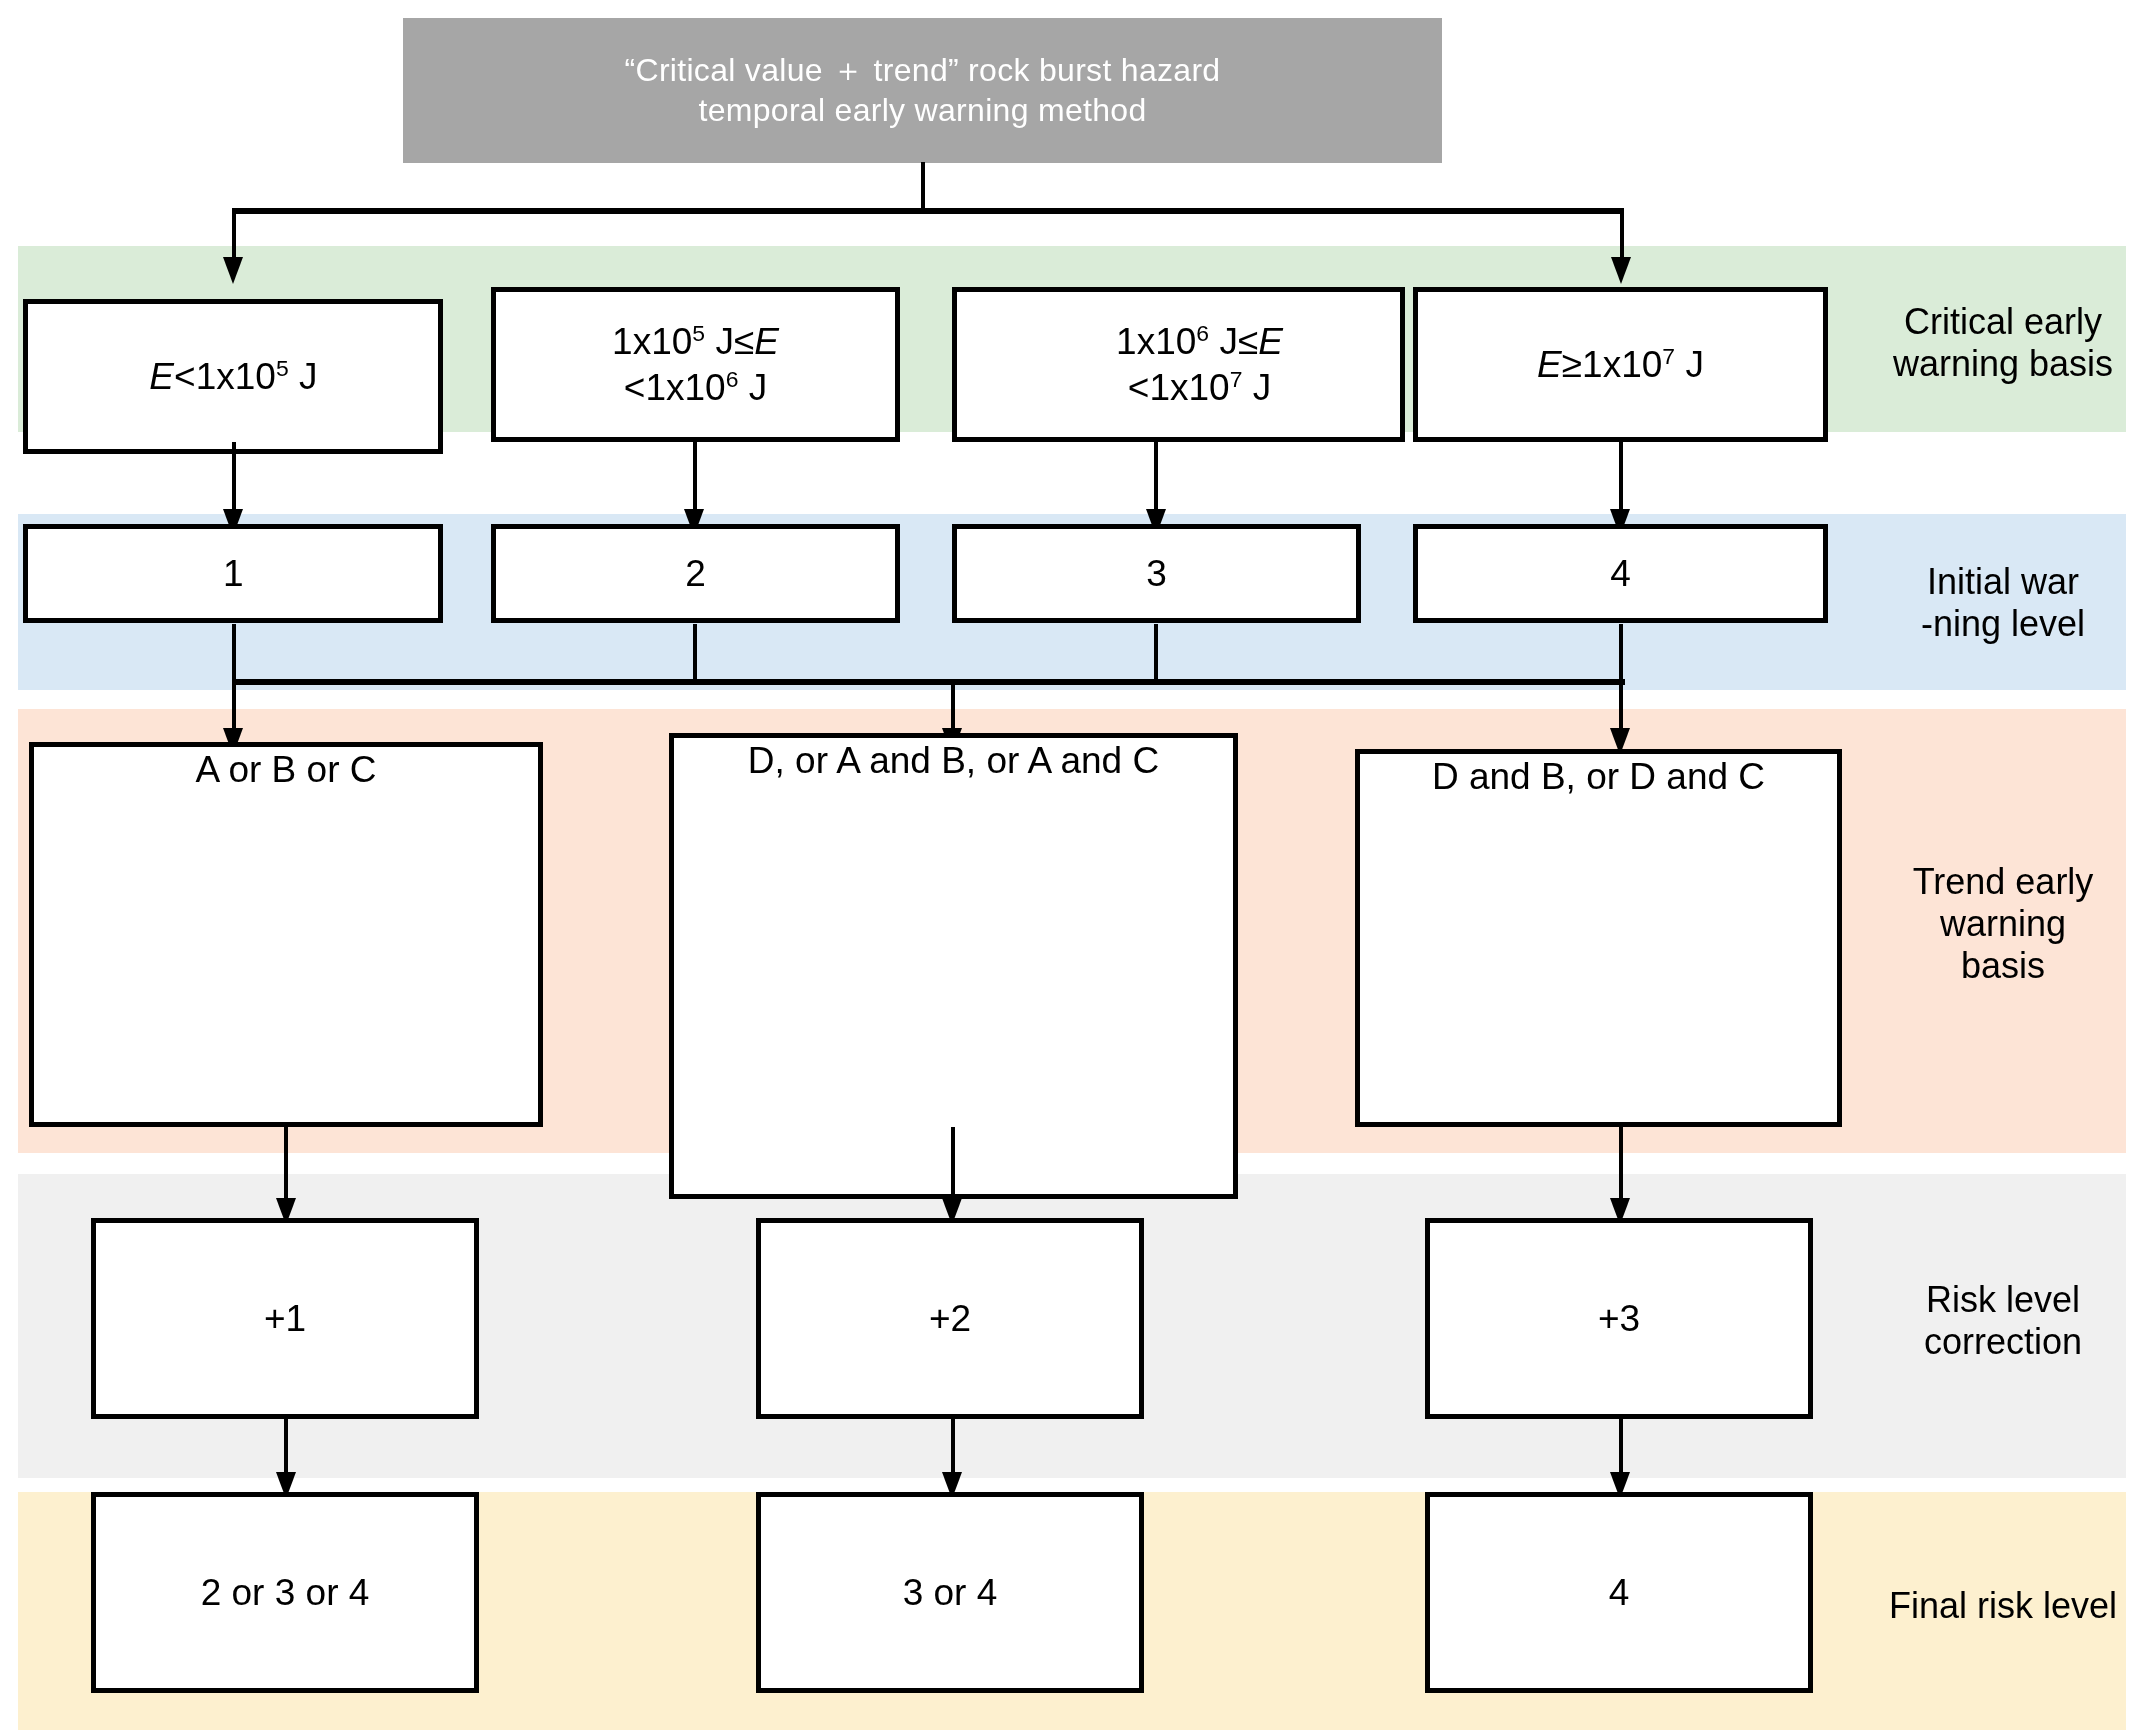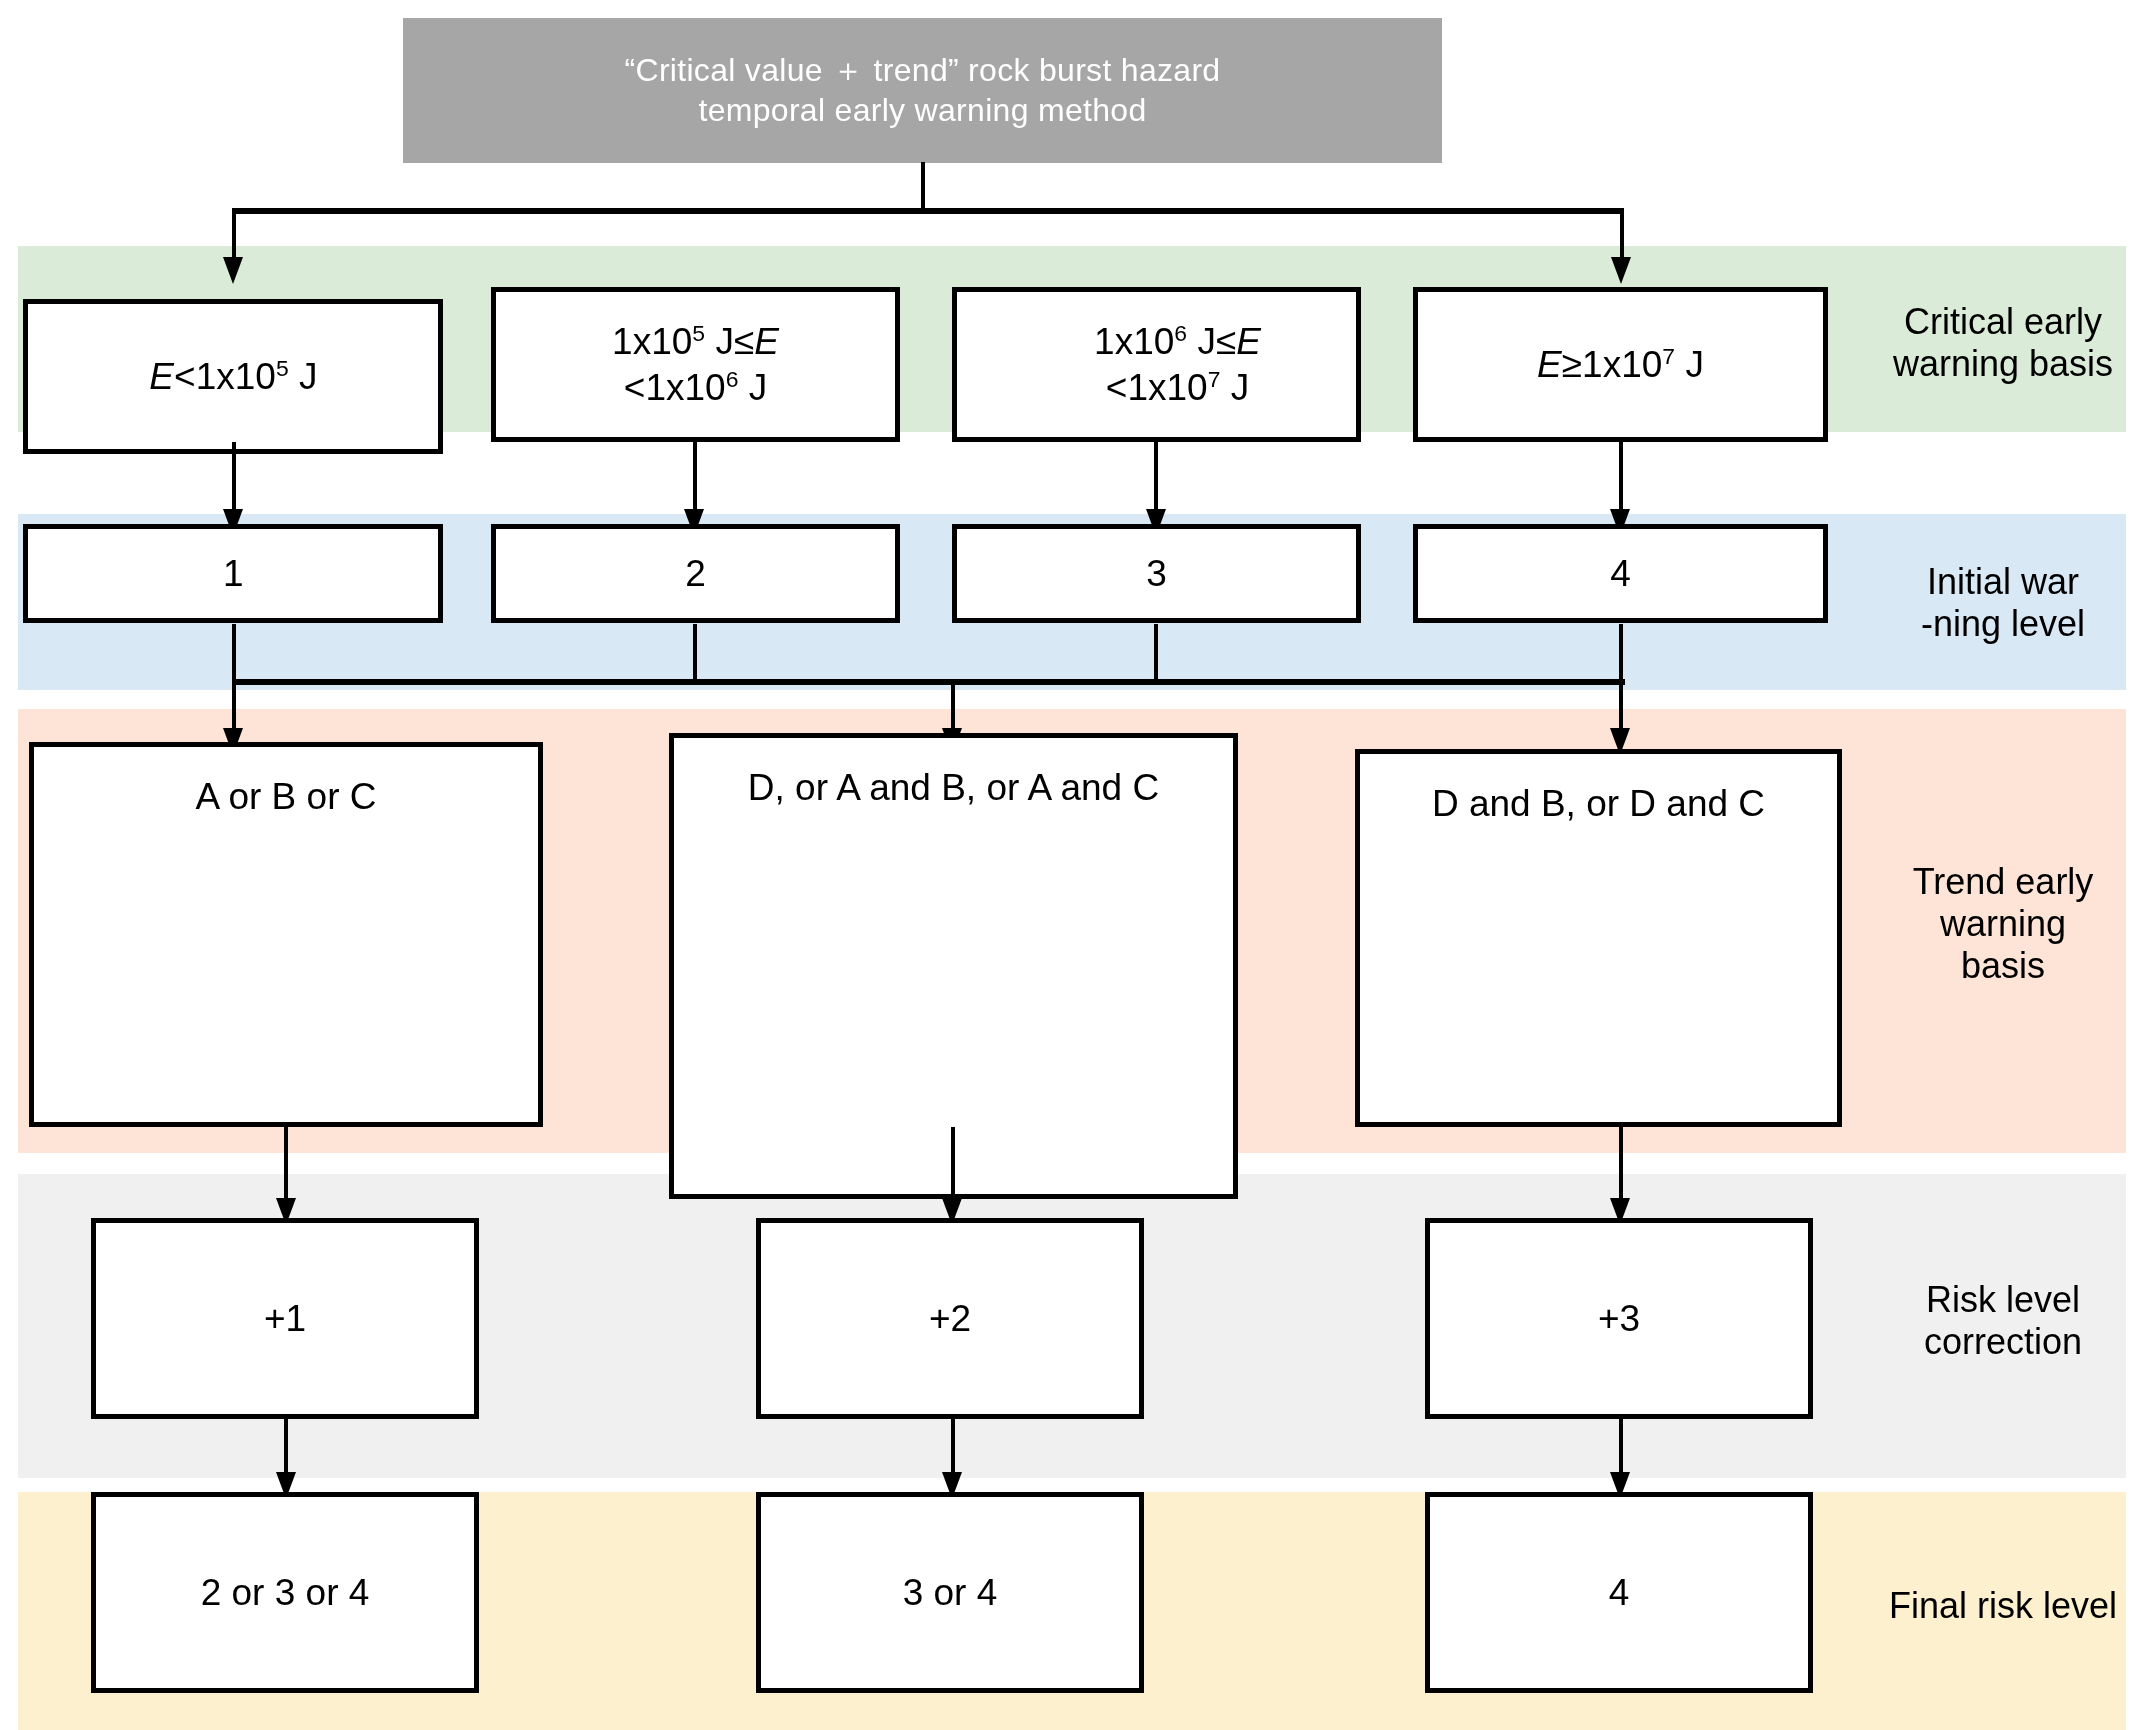--- a/index.html
+++ b/index.html
@@ -60,21 +60,21 @@
     box-sizing:border-box;
     display:flex;
     align-items:center;
     justify-content:center;
     text-align:center;
     font-size:37px;
     line-height:1.22;
     color:#000;
     white-space:pre-line;
   }
-  .box.top-align{align-items:flex-start;padding-top:27px;}
+  .box.top-align{align-items:flex-start;}
   .box i{font-style:italic;}
   .box sup{font-size:0.62em;vertical-align:super;line-height:0;}
 
   
   .ln{position:absolute;background:#000000;}
   .vline{width:3.5px;}
   .hline{height:6.4px;}
   .arrow{
     position:absolute;
     width:0;height:0;
@@ -110,21 +110,21 @@
 
   <div class="ln vline" style="left:921px;top:162px;height:46px;"></div>
   <div class="ln hline" style="left:234px;top:208px;width:1390px;"></div>
   <div class="ln vline" style="left:232px;top:208px;height:62px;"></div>
   <div class="arrow" style="left:223px;top:257px;"></div>
   <div class="ln vline" style="left:1620px;top:208px;height:62px;"></div>
   <div class="arrow" style="left:1611px;top:257px;"></div>
 
   <div class="box" style="left:23.4px;top:287px;width:420px;height:155px;margin-top:12px;"><span><i>E</i>&lt;1x10<sup>5</sup> J</span></div>
   <div class="box" style="left:491px;top:287px;width:409px;height:155px;"><span>1x10<sup>5</sup> J≤<i>E</i><br>&lt;1x10<sup>6</sup> J</span></div>
-  <div class="box" style="left:952px;top:287px;width:409px;height:155px;padding-left:42px;"><span>1x10<sup>6</sup> J≤<i>E</i><br>&lt;1x10<sup>7</sup> J</span></div>
+  <div class="box" style="left:952px;top:287px;width:453px;height:155px;padding-left:42px;"><span>1x10<sup>6</sup> J≤<i>E</i><br>&lt;1x10<sup>7</sup> J</span></div>
   <div class="box" style="left:1413px;top:287px;width:415px;height:155px;"><span><i>E</i>≥1x10<sup>7</sup> J</span></div>
 
   <div class="ln vline" style="left:232px;top:442px;height:83px;"></div>
   <div class="arrow" style="left:223px;top:509px;"></div>
   <div class="ln vline" style="left:693px;top:442px;height:83px;"></div>
   <div class="arrow" style="left:684px;top:509px;"></div>
   <div class="ln vline" style="left:1154px;top:442px;height:83px;"></div>
   <div class="arrow" style="left:1146px;top:509px;"></div>
   <div class="ln vline" style="left:1619px;top:442px;height:83px;"></div>
   <div class="arrow" style="left:1610px;top:509px;"></div>

